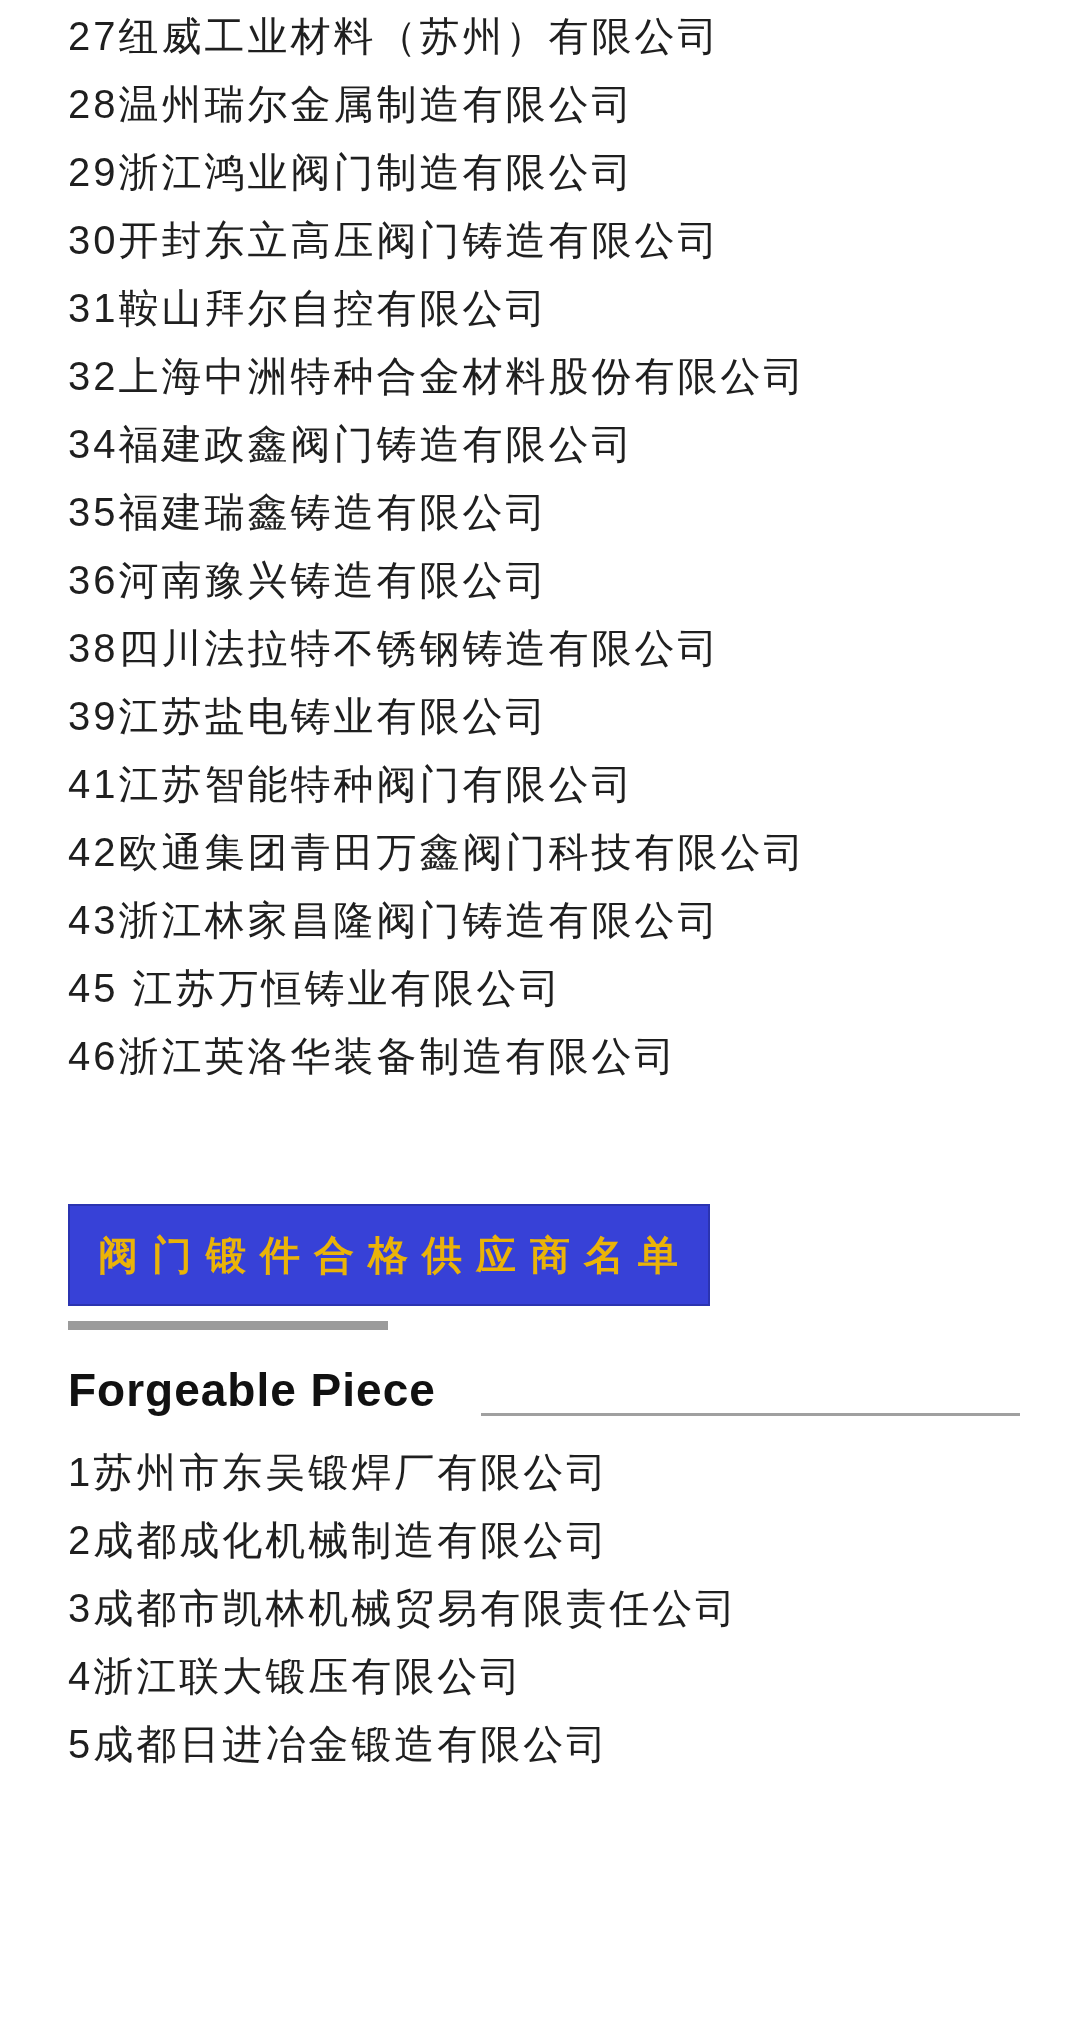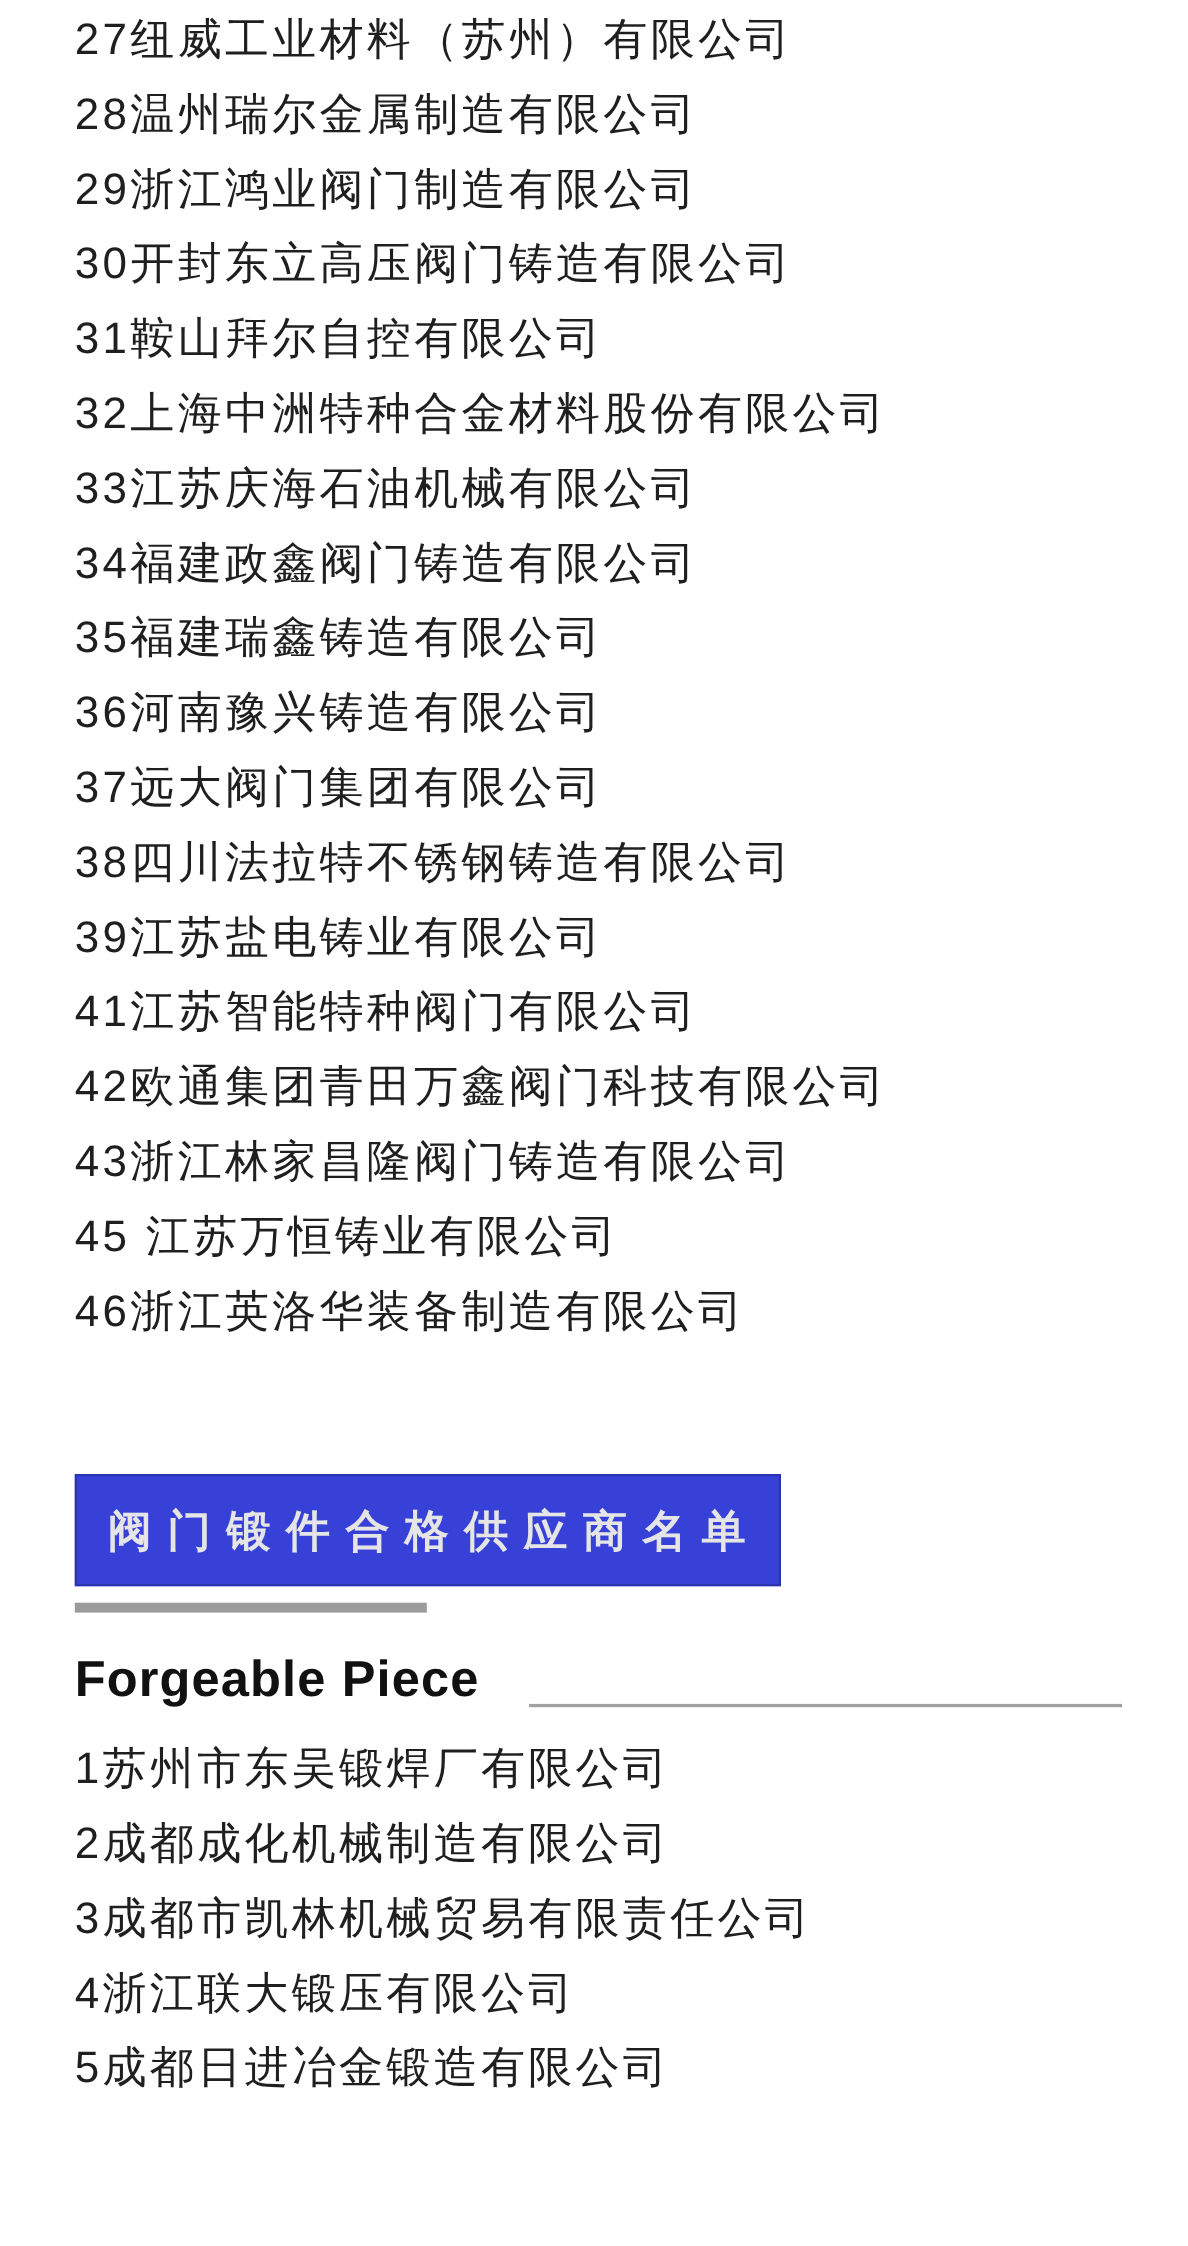--- a/index.html
+++ b/index.html
@@ -34,21 +34,21 @@
     width: 610px;
     height: 98px;
     padding-left: 28px;
     background: #3741D7;
     border: 2px solid #2B34B0;
     box-sizing: content-box;
     display: flex;
     align-items: center;
   }
   .banner-text {
-    color: #e5e5e5;
+    color: #eab308;
     font-size: 40px;
     font-weight: 600;
     letter-spacing: 14px;
     white-space: nowrap;
   }
 
   .gray-bar {
     margin-top: 15px;
     margin-left: 68px;
     width: 320px;
@@ -86,25 +86,23 @@
 
 <div class="page">
 
   <div class="list top-list" id="casting-list">
       <div class="list-item">27纽威工业材料（苏州）有限公司</div>
       <div class="list-item">28温州瑞尔金属制造有限公司</div>
       <div class="list-item">29浙江鸿业阀门制造有限公司</div>
       <div class="list-item">30开封东立高压阀门铸造有限公司</div>
       <div class="list-item">31鞍山拜尔自控有限公司</div>
       <div class="list-item">32上海中洲特种合金材料股份有限公司</div>
-      <div class="list-item">33江苏庆海石油机械有限公司</div>
       <div class="list-item">34福建政鑫阀门铸造有限公司</div>
       <div class="list-item">35福建瑞鑫铸造有限公司</div>
       <div class="list-item">36河南豫兴铸造有限公司</div>
-      <div class="list-item">37远大阀门集团有限公司</div>
       <div class="list-item">38四川法拉特不锈钢铸造有限公司</div>
       <div class="list-item">39江苏盐电铸业有限公司</div>
       <div class="list-item">41江苏智能特种阀门有限公司</div>
       <div class="list-item">42欧通集团青田万鑫阀门科技有限公司</div>
       <div class="list-item">43浙江林家昌隆阀门铸造有限公司</div>
       <div class="list-item">45 江苏万恒铸业有限公司</div>
       <div class="list-item">46浙江英洛华装备制造有限公司</div>
     </div>
 
   <div class="banner">

